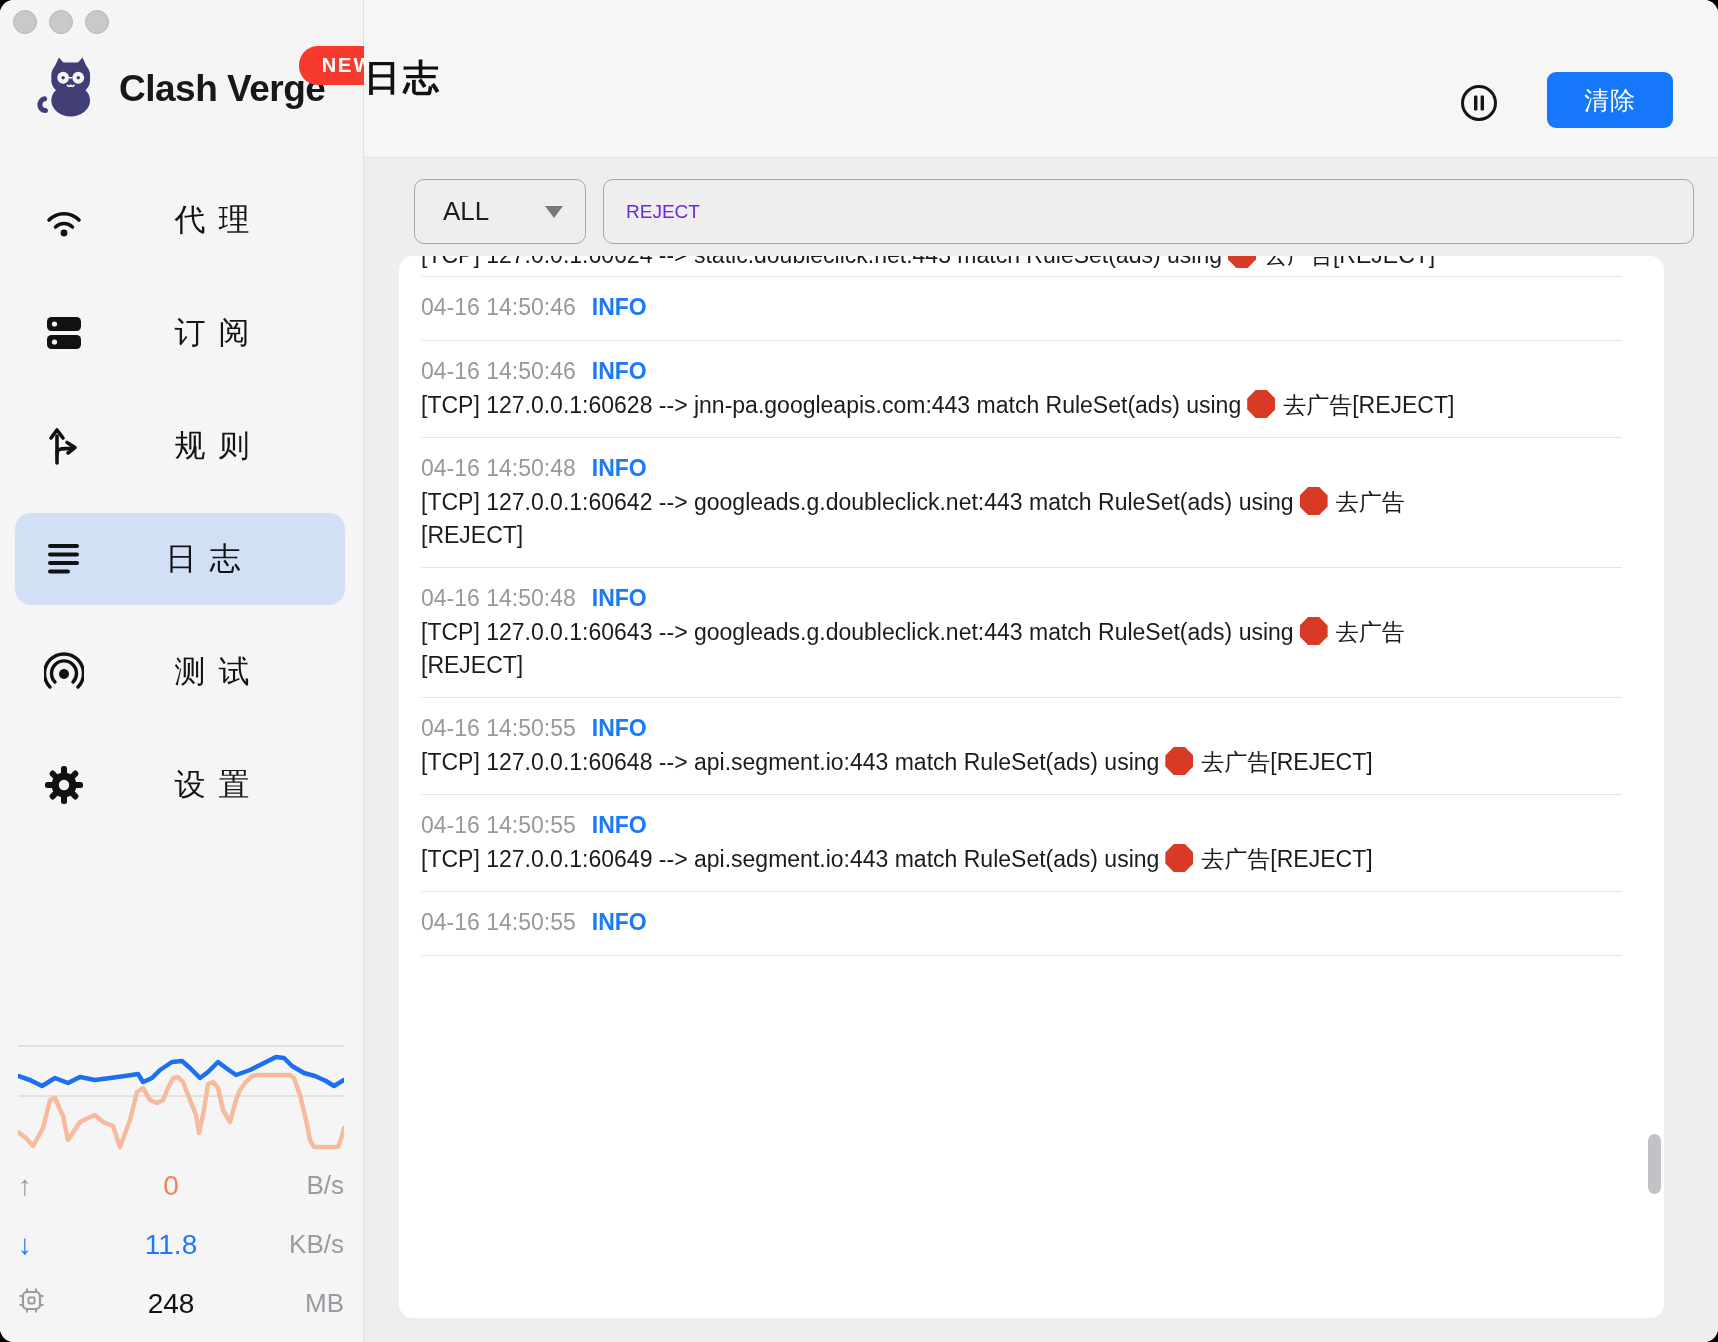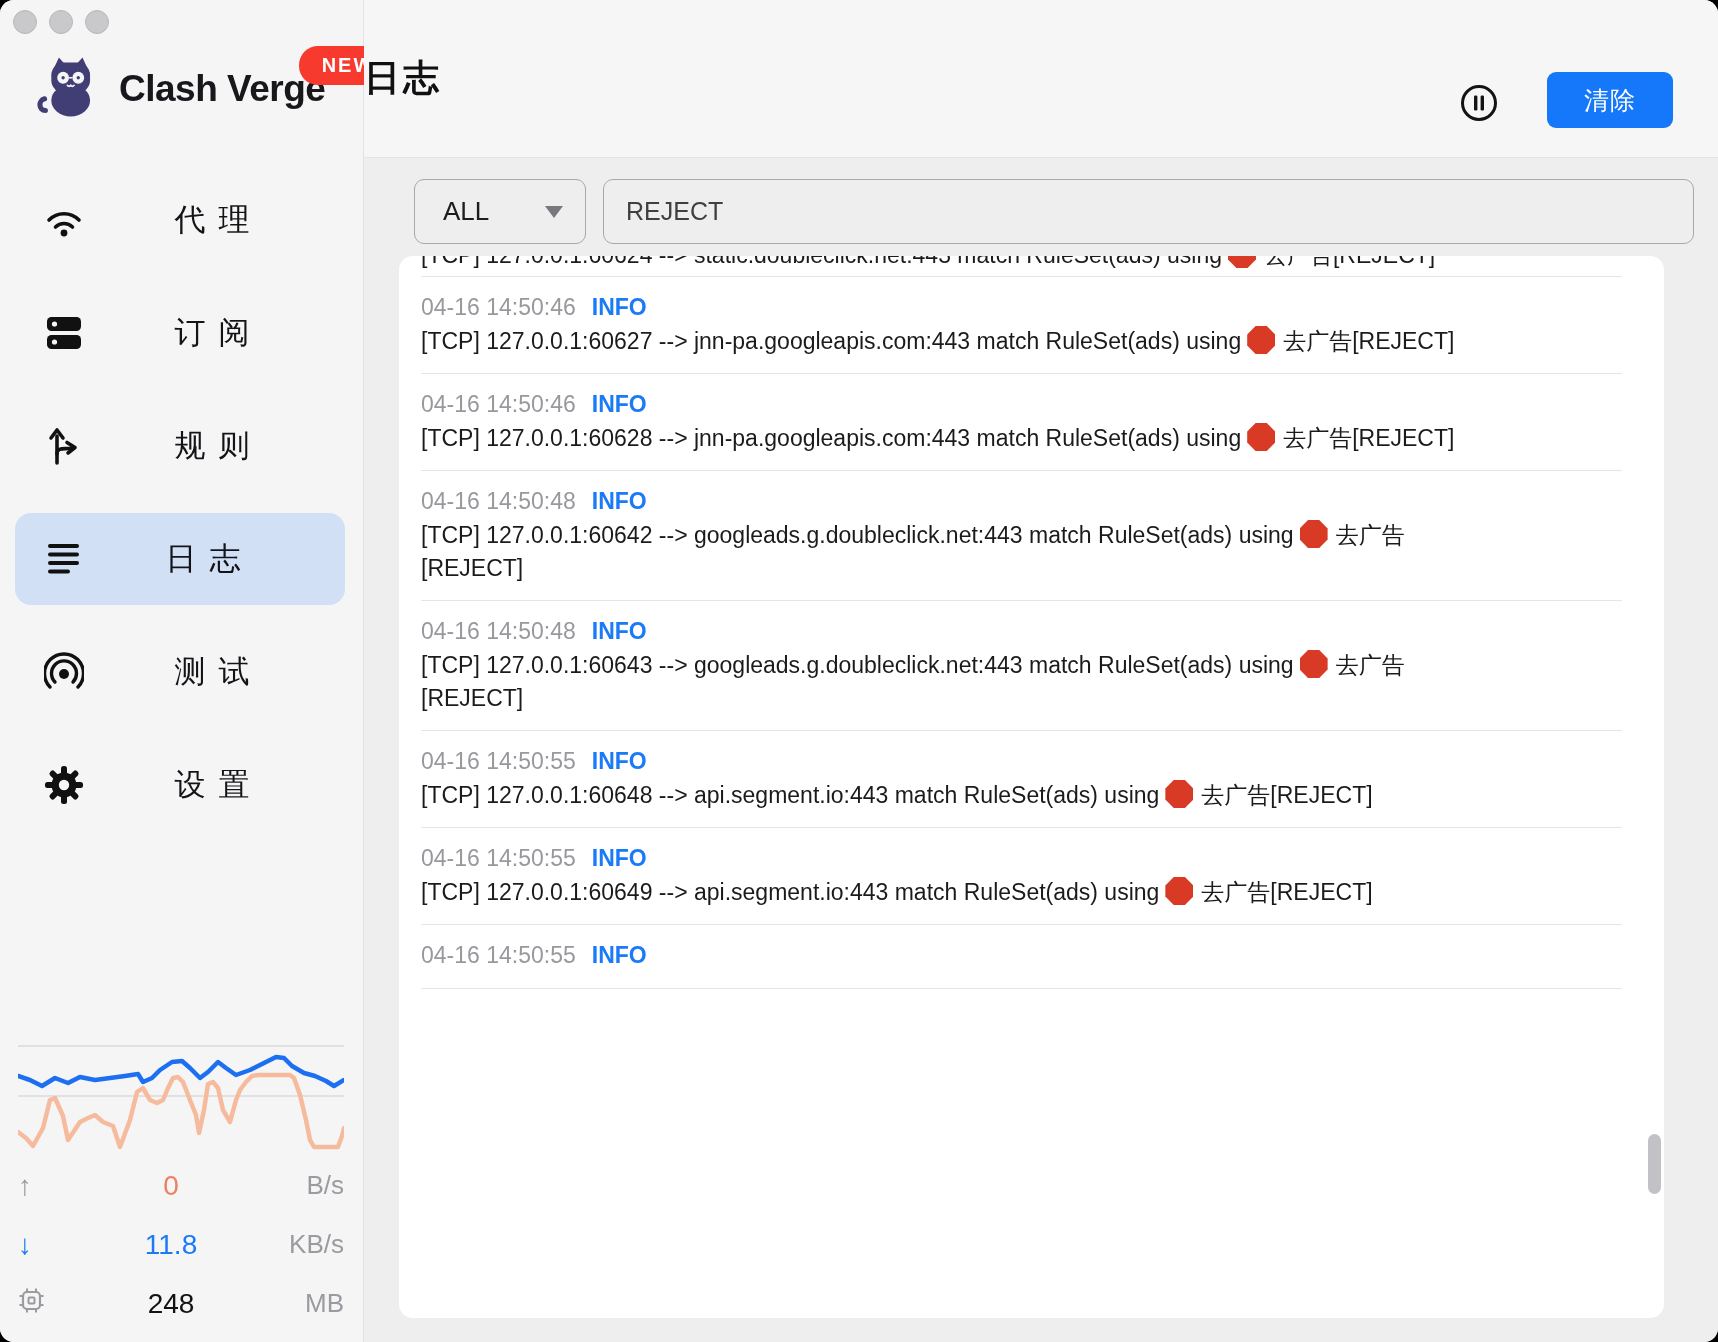--- a/index.html
+++ b/index.html
@@ -31,21 +31,21 @@
   .page-title{font-size:36px;font-weight:bold;color:#101013;letter-spacing:3px;margin-left:37px;}
   .pause-btn{position:absolute;right:218px;top:82px;width:42px;height:42px;background:none;border:none;padding:0;cursor:pointer;}
   .clear-btn{position:absolute;right:45px;top:72px;width:126px;height:56px;border:none;border-radius:9px;background:#1577f9;color:#fff;
              font-size:25px;letter-spacing:1px;font-family:inherit;cursor:pointer;}
   .m-content{flex:1;background:#eeeeef;position:relative;}
   .lvl-select{position:absolute;left:50px;top:21px;width:172px;height:65px;border:1.5px solid #a7a7ac;border-radius:10px;
               box-sizing:border-box;display:flex;align-items:center;cursor:pointer;gap:28px;}
   .lvl-select .sel-txt{font-size:26px;color:#1d1d1f;margin-left:28px;flex:1;}
   .caret{width:0;height:0;border-left:9px solid transparent;border-right:9px solid transparent;border-top:12px solid #77777c;margin-right:22px;}
   .search-input{position:absolute;left:239px;top:21px;width:1091px;height:65px;border:1.5px solid #a7a7ac;border-radius:10px;
-                box-sizing:border-box;background:transparent;font-family:inherit;font-size:25px;color:#404040;padding:0 0 0 22px;outline:none;}
+                box-sizing:border-box;background:transparent;font-family:inherit;font-size:19px;color:#6d28d9;padding:0 0 0 22px;outline:none;}
   .log-card{position:absolute;left:35px;top:98px;width:1265px;height:1062px;background:#fff;border-radius:14px;overflow:hidden;}
   .log-list{margin:-31px 42px 0 22px;}
   .log-item{padding:14px 0 15px 0;border-bottom:1px solid #e5e5e7;}
   .log-item.clipped{padding-bottom:4px;}
   .meta{display:flex;gap:16px;font-size:23px;line-height:33px;margin-bottom:1px;}
   .t{color:#98989d;} .lv{color:#1a7af8;font-weight:bold;}
   .msg{font-size:23px;line-height:33px;color:#1b1b1d;max-width:1085px;}
   .stop{display:inline-block;width:28px;height:28px;background:#d83a26;vertical-align:-5px;margin:0 8px 0 6px;
         clip-path:polygon(30% 0,70% 0,100% 30%,100% 70%,70% 100%,30% 100%,0 70%,0 30%);}
   .thumb{position:absolute;right:3px;top:878px;width:13px;height:60px;border-radius:7px;background:#c2c2c6;}
@@ -223,21 +223,20 @@
   <div class="log-item clipped">
 
     <div class="msg"><span class="b">[TCP] 127.0.0.1:60624 --&gt; static.doubleclick.net:443 match RuleSet(ads) using</span><span class="stop"></span><span class="a">去广告[REJECT]</span></div>
   </div>
 
   <div class="log-item">
     <div class="meta">
       <span class="t">04-16 14:50:46</span>
       <span class="lv">INFO</span>
     </div>
-    <div class="msg"><span class="b">[TCP] 127.0.0.1:60627 --&gt; jnn-pa.googleapis.com:443 match RuleSet(ads) using</span><span class="stop"></span><span class="a">去广告[REJECT]</span></div>
   </div>
 
   <div class="log-item">
     <div class="meta">
       <span class="t">04-16 14:50:46</span>
       <span class="lv">INFO</span>
     </div>
     <div class="msg"><span class="b">[TCP] 127.0.0.1:60628 --&gt; jnn-pa.googleapis.com:443 match RuleSet(ads) using</span><span class="stop"></span><span class="a">去广告[REJECT]</span></div>
   </div>
 

